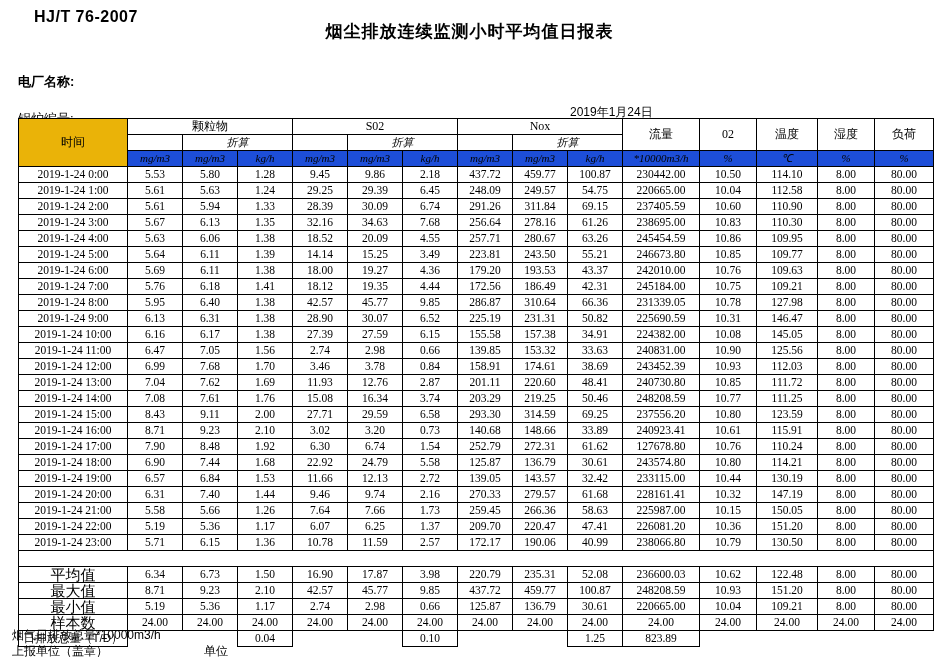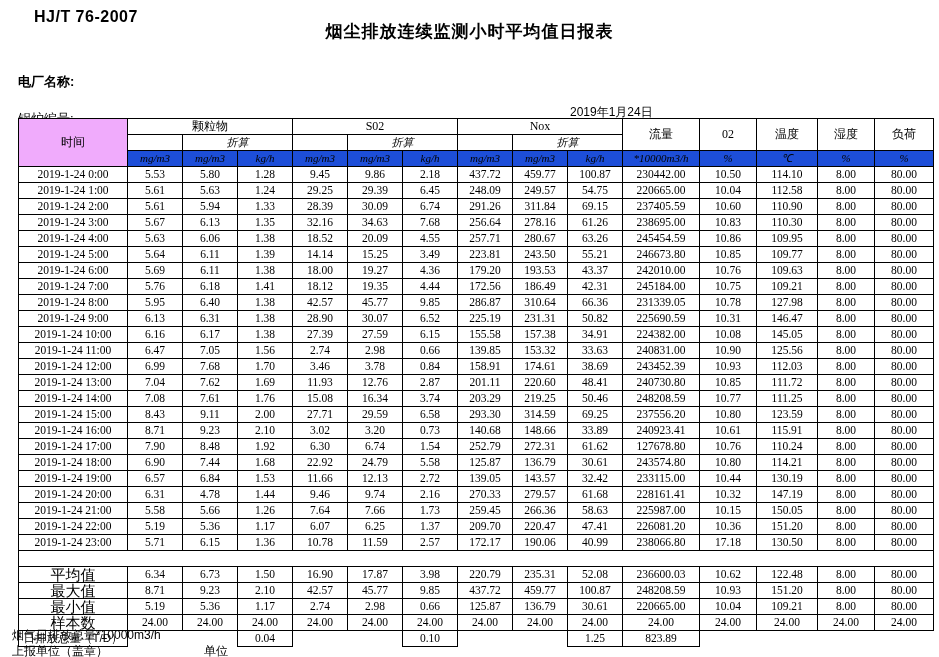--- a/index.html
+++ b/index.html
@@ -87,21 +87,21 @@
   }
   .unit-row td, .unit-row th {
     background: #1d4ed8;
     font-family: "Liberation Serif", serif;
     font-size: 11px;
     font-style: italic;
     height: 17px;
     line-height: 17px;
   }
   .time-label {
-    background: #f0abfc;
+    background: #eab308;
     font-size: 12px;
     font-family: "Liberation Sans", sans-serif;
     font-style: normal;
   }
   td.time-cell {
     text-align: center;
     font-family: "Liberation Serif", serif;
     font-size: 11.5px;
     width: 108px;
   }
@@ -539,21 +539,21 @@
         <td class="num c-w">32.42</td>
         <td class="num c-flow">233115.00</td>
         <td class="num c-o2">10.44</td>
         <td class="num c-temp">130.19</td>
         <td class="num c-hum">8.00</td>
         <td class="num c-load">80.00</td>
       </tr>
       <tr>
         <td class="time-cell">2019-1-24 20:00</td>
         <td class="num c-w">6.31</td>
-        <td class="num c-w">4.78</td>
+        <td class="num c-w">7.40</td>
         <td class="num c-w">1.44</td>
         <td class="num c-w">9.46</td>
         <td class="num c-w">9.74</td>
         <td class="num c-w">2.16</td>
         <td class="num c-w">270.33</td>
         <td class="num c-w">279.57</td>
         <td class="num c-w">61.68</td>
         <td class="num c-flow">228161.41</td>
         <td class="num c-o2">10.32</td>
         <td class="num c-temp">147.19</td>
@@ -599,21 +599,21 @@
         <td class="num c-w">5.71</td>
         <td class="num c-w">6.15</td>
         <td class="num c-w">1.36</td>
         <td class="num c-w">10.78</td>
         <td class="num c-w">11.59</td>
         <td class="num c-w">2.57</td>
         <td class="num c-w">172.17</td>
         <td class="num c-w">190.06</td>
         <td class="num c-w">40.99</td>
         <td class="num c-flow">238066.80</td>
-        <td class="num c-o2">17.18</td>
+        <td class="num c-o2">10.79</td>
         <td class="num c-temp">130.50</td>
         <td class="num c-hum">8.00</td>
         <td class="num c-load">80.00</td>
       </tr>
       <tr class="spacer-row">
         <td colspan="15"></td>
       </tr>
       <tr>
         <td class="summary-label">平均值</td>
         <td class="num c-w">6.34</td>

